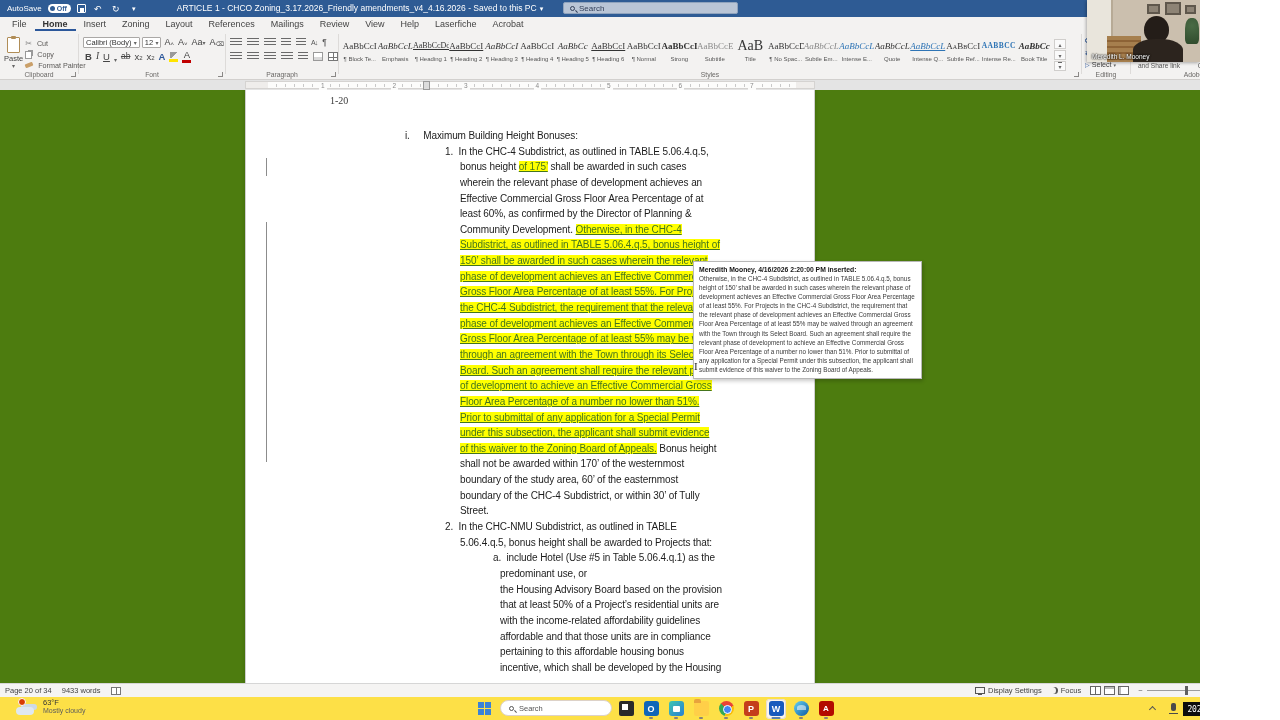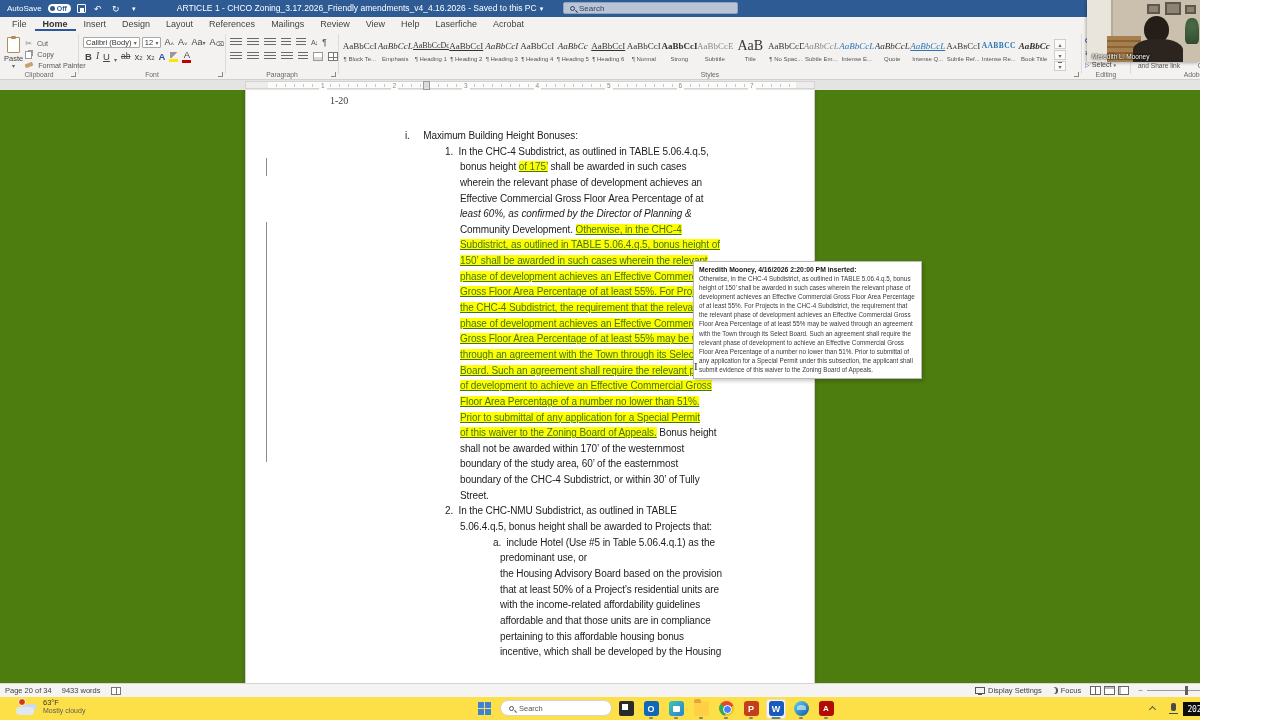--- a/index.html
+++ b/index.html
@@ -255,21 +255,21 @@
     <div class="tb-user">
         <span>Meredith Mooney</span>
         <span class="avatar-dot"></span>
       </div>
   </div>
 
   <div id="tabsrow">
       <span class="rtab">File</span>
       <span class="rtab active">Home</span>
       <span class="rtab">Insert</span>
-      <span class="rtab">Design</span>
+      <span class="rtab">Zoning</span>
       <span class="rtab">Layout</span>
       <span class="rtab">References</span>
       <span class="rtab">Mailings</span>
       <span class="rtab">Review</span>
       <span class="rtab">View</span>
       <span class="rtab">Help</span>
       <span class="rtab">Laserfiche</span>
       <span class="rtab">Acrobat</span>
     </div>
 
@@ -527,34 +527,35 @@
 
   <div id="docarea">
     <div id="page">
       <div class="page-header">1-20</div>
       <div id="doc-lines">
           <div class="dline" style="padding-left: 159px;"><span>i.&nbsp;&nbsp;&nbsp;&nbsp;&nbsp;Maximum Building Height Bonuses:</span></div>
           <div class="dline" style="padding-left: 199px;"><span>1.&nbsp;&nbsp;In the CHC-4 Subdistrict, as outlined in TABLE 5.06.4.q.5,</span></div>
           <div class="dline" style="padding-left: 214px;"><span>bonus height </span><span class="hl">of 175’</span><span> shall be awarded in such cases</span></div>
           <div class="dline" style="padding-left: 214px;"><span>wherein the relevant phase of development achieves an</span></div>
           <div class="dline" style="padding-left: 214px;"><span>Effective Commercial Gross Floor Area Percentage of at</span></div>
-          <div class="dline" style="padding-left: 214px; font-style: italic;"><span>least 60%, as confirmed by the Director of Planning &amp;</span></div>
+          <div class="dline" style="padding-left: 214px;"><span>least 60%, as confirmed by the Director of Planning &amp;</span></div>
           <div class="dline" style="padding-left: 214px;"><span>Community Development. </span><span class="hl">Otherwise, in the CHC-4</span></div>
           <div class="dline" style="padding-left: 214px;"><span class="hl">Subdistrict, as outlined in TABLE 5.06.4.q.5, bonus height of</span></div>
           <div class="dline" style="padding-left: 214px;"><span class="hl">150’ shall be awarded in such cases wherein the relevant</span></div>
           <div class="dline" style="padding-left: 214px;"><span class="hl">phase of development achieves an Effective Commercial</span></div>
           <div class="dline" style="padding-left: 214px;"><span class="hl">Gross Floor Area Percentage of at least 55%. For Projects in</span></div>
           <div class="dline" style="padding-left: 214px;"><span class="hl">the CHC-4 Subdistrict, the requirement that the relevant</span></div>
           <div class="dline" style="padding-left: 214px;"><span class="hl">phase of development achieves an Effective Commercial</span></div>
           <div class="dline" style="padding-left: 214px;"><span class="hl">Gross Floor Area Percentage of at least 55% may be waived</span></div>
           <div class="dline" style="padding-left: 214px;"><span class="hl">through an agreement with the Town through its Select</span></div>
           <div class="dline" style="padding-left: 214px;"><span class="hl">Board. Such an agreement shall require the relevant phase</span></div>
           <div class="dline" style="padding-left: 214px;"><span class="hl">of development to achieve an Effective Commercial Gross</span></div>
           <div class="dline" style="padding-left: 214px;"><span class="hl">Floor Area Percentage of a number no lower than 51%.</span></div>
           <div class="dline" style="padding-left: 214px;"><span class="hl">Prior to submittal of any application for a Special Permit</span></div>
+          <div class="dline" style="padding-left: 214px;"><span class="hl">under this subsection, the applicant shall submit evidence</span></div>
           <div class="dline" style="padding-left: 214px;"><span class="hl">of this waiver to the Zoning Board of Appeals.</span><span> Bonus height</span></div>
           <div class="dline" style="padding-left: 214px;"><span>shall not be awarded within 170’ of the westernmost</span></div>
           <div class="dline" style="padding-left: 214px;"><span>boundary of the study area, 60’ of the easternmost</span></div>
           <div class="dline" style="padding-left: 214px;"><span>boundary of the CHC-4 Subdistrict, or within 30’ of Tully</span></div>
           <div class="dline" style="padding-left: 214px;"><span>Street.</span></div>
           <div class="dline" style="padding-left: 199px;"><span>2.&nbsp;&nbsp;In the CHC-NMU Subdistrict, as outlined in TABLE</span></div>
           <div class="dline" style="padding-left: 214px;"><span>5.06.4.q.5, bonus height shall be awarded to Projects that:</span></div>
           <div class="dline" style="padding-left: 247px;"><span>a.&nbsp;&nbsp;include Hotel (Use #5 in Table 5.06.4.q.1) as the</span></div>
           <div class="dline" style="padding-left: 254px;"><span>predominant use, or</span></div>
           <div class="dline" style="padding-left: 254px;"><span>the Housing Advisory Board based on the provision</span></div>

